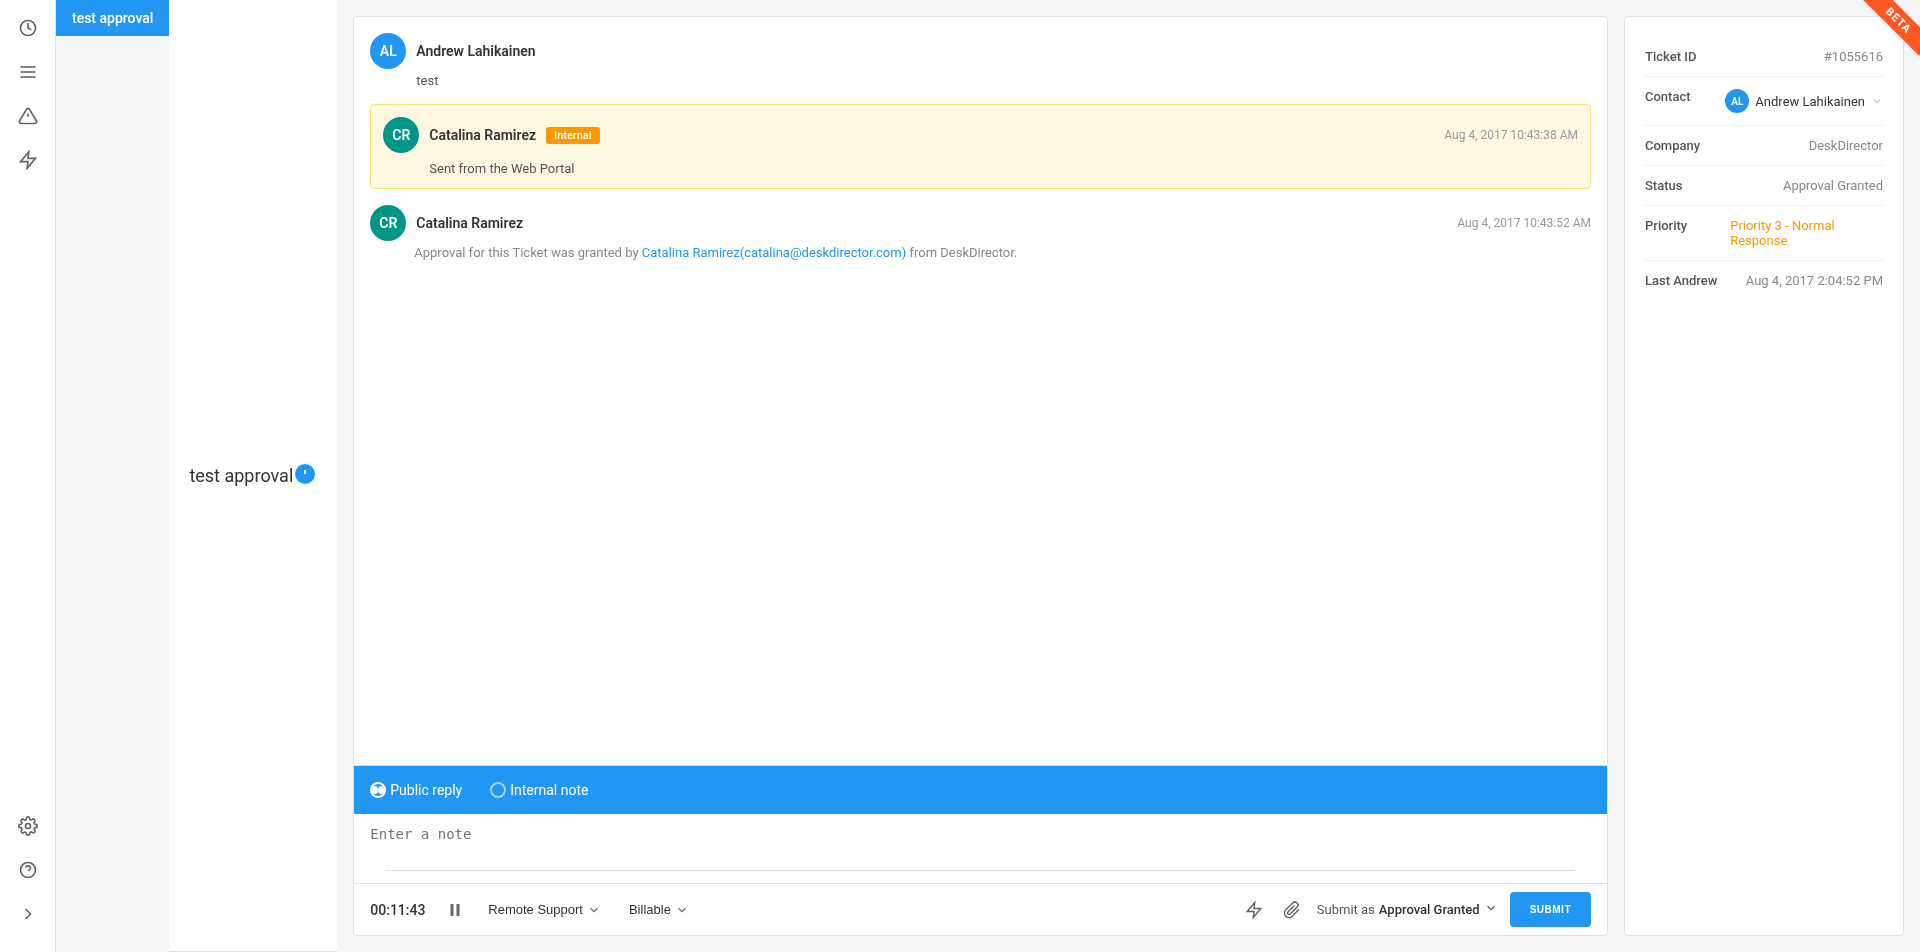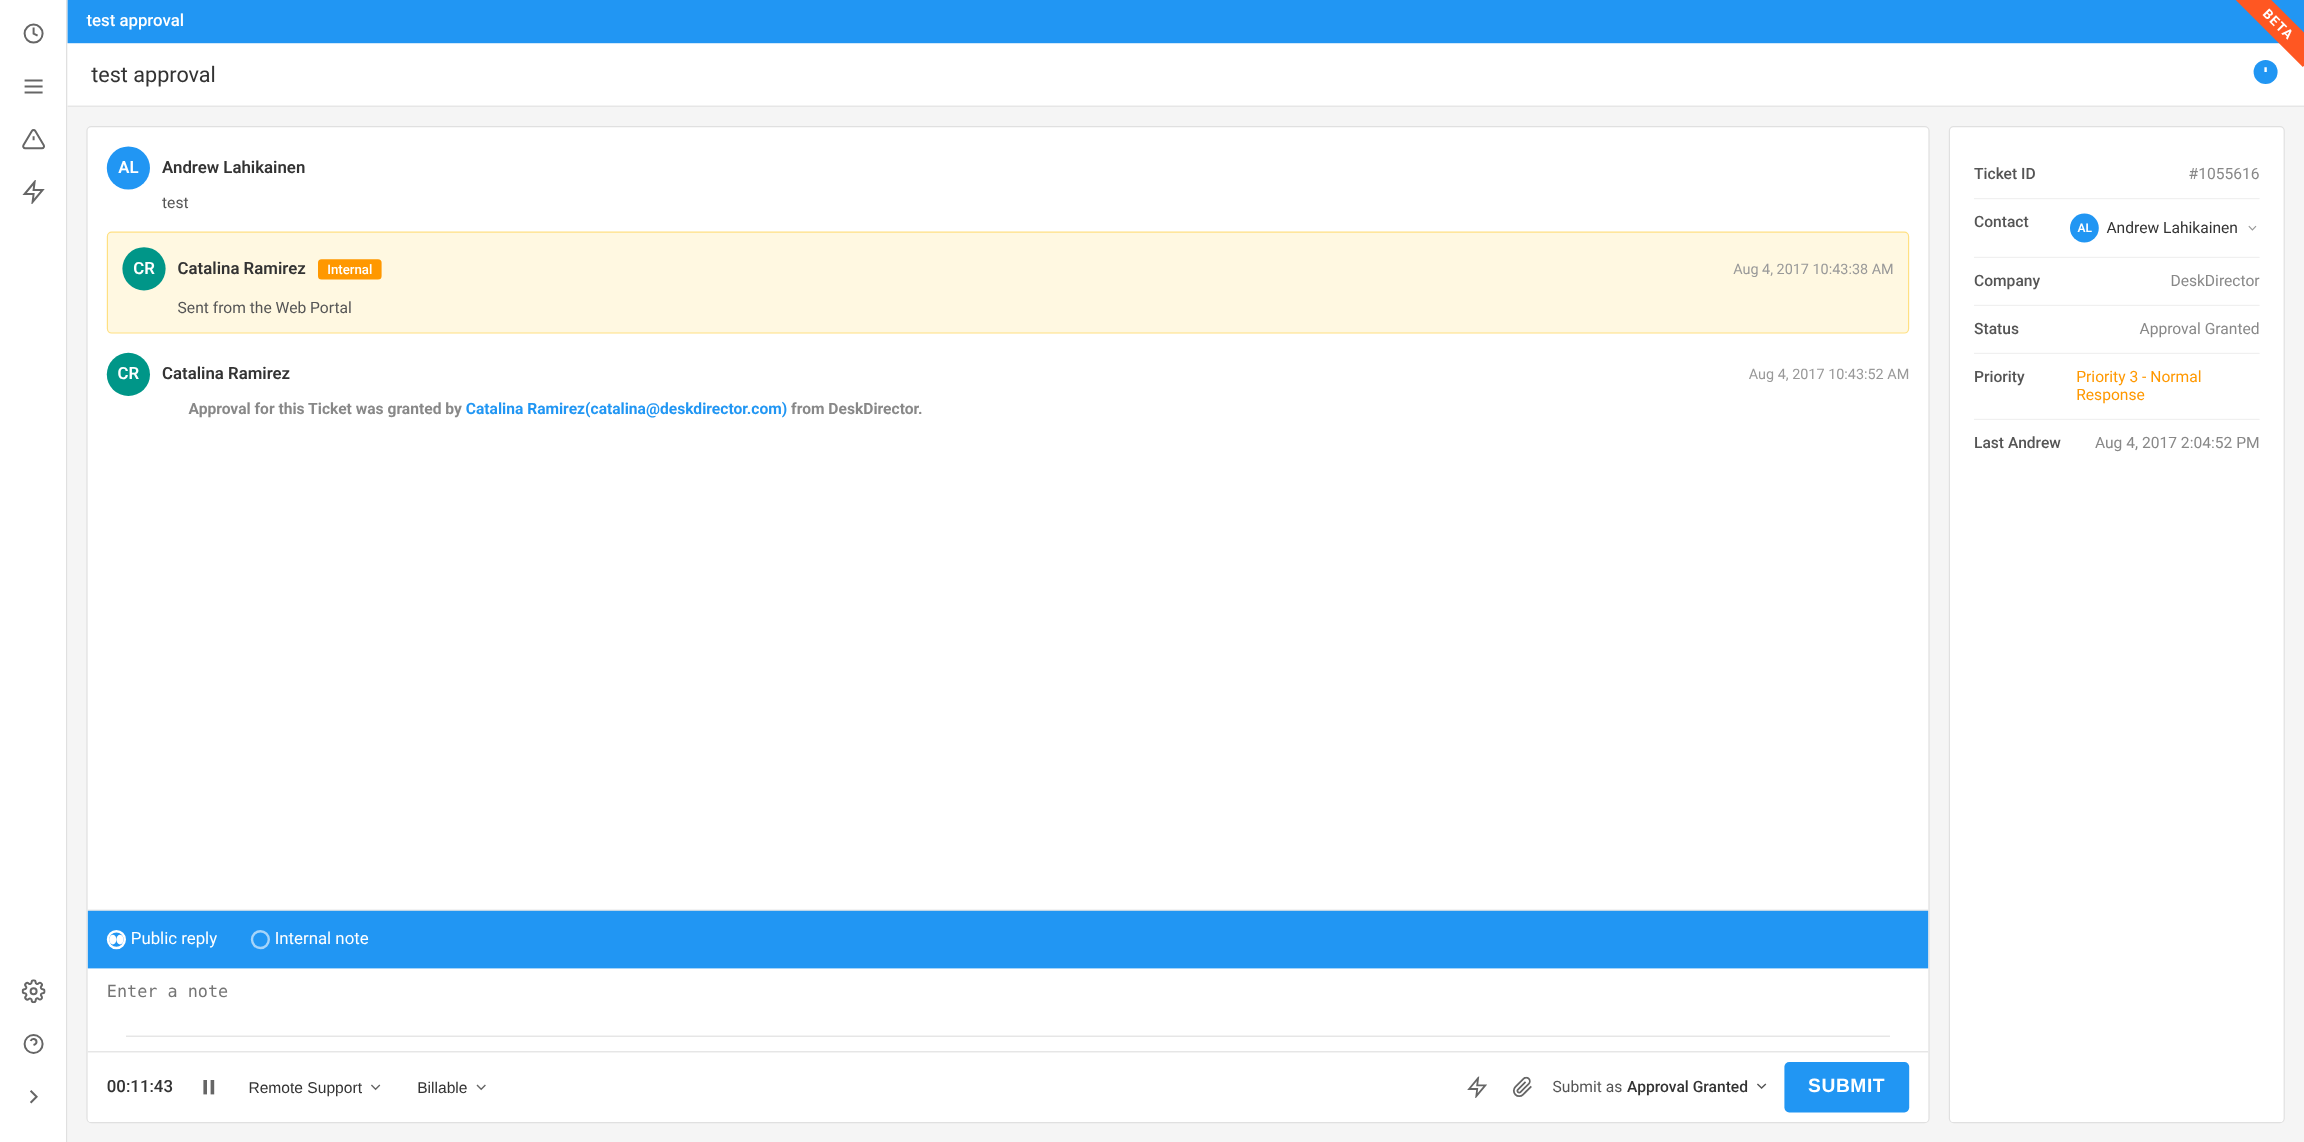--- a/index.html
+++ b/index.html
@@ -34,21 +34,20 @@
       flex-direction: column;
       align-items: center;
       gap: 8px;
       padding-bottom: 10px;
     }
 
     
     .main-content {
       flex: 1;
       display: flex;
-      flex-direction: column;
       overflow: hidden;
     }
 
     
     .top-bar {
       background: #2196f3;
       height: 36px;
       display: flex;
       align-items: center;
       padding: 0 16px;
@@ -164,24 +163,23 @@
       padding: 2px 8px;
       border-radius: 3px;
       font-weight: 500;
     }
     .message-body {
       margin-left: 46px;
       font-size: 13px;
       color: #555;
     }
     .message-approval {
-      margin-left: 68px;
+      margin-left: 44px;
       font-size: 13px;
       color: #888;
-      font-weight: bold;
     }
 
     .internal-message {
       background: #fff8e1;
       border: 1px solid #ffe082;
       border-radius: 4px;
       padding: 12px;
       margin-bottom: 16px;
     }
     .internal-message .message-header {
@@ -302,21 +300,21 @@
       color: #555;
       font-size: 12px;
     }
 
     .submit-btn {
       background: #2196f3;
       color: #fff;
       border: none;
       padding: 12px 20px;
       border-radius: 4px;
-      font-size: 16px;
+      font-size: 10px;
       font-weight: 600;
       cursor: pointer;
       letter-spacing: 0.5px;
     }
 
     
     .right-panel {
       width: 280px;
       background: #fff;
       border: 1px solid #e0e0e0;

